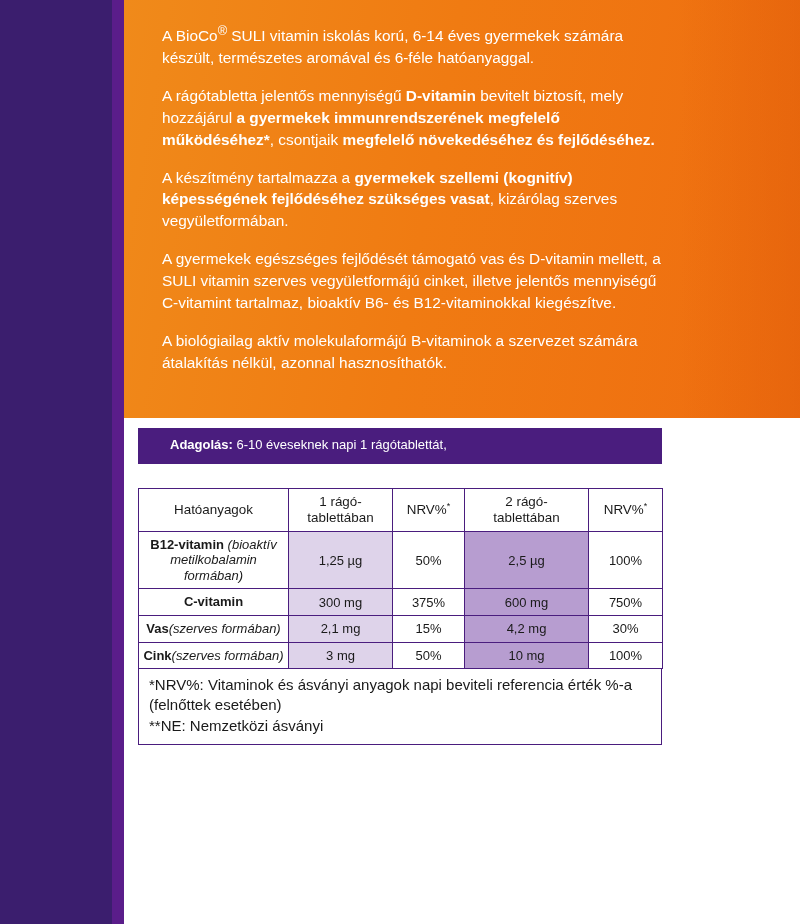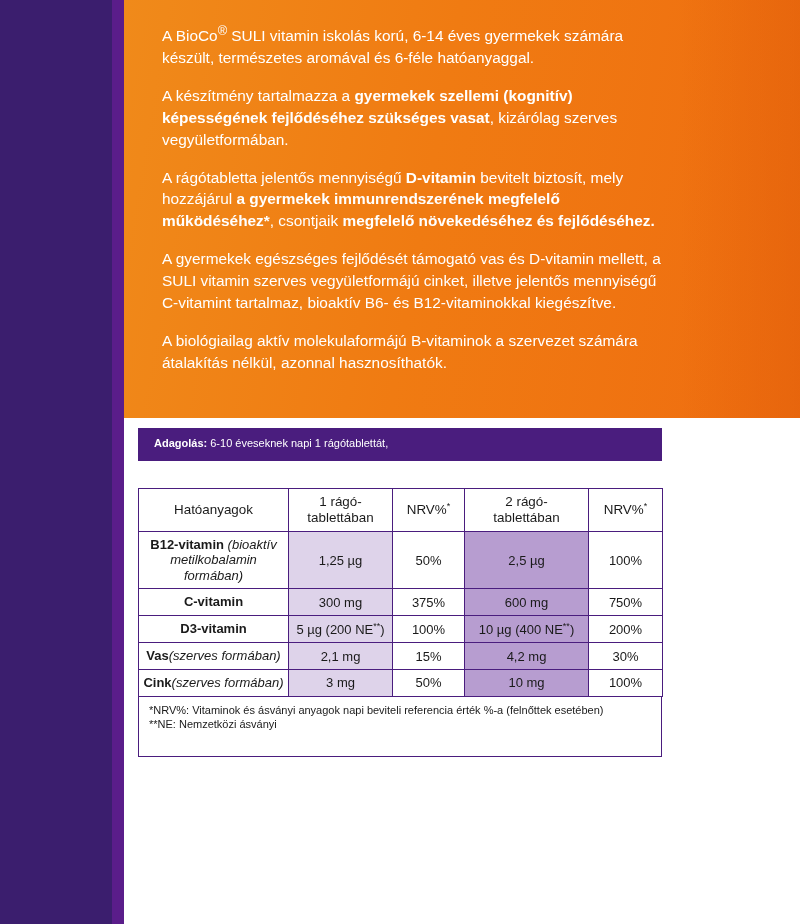--- a/index.html
+++ b/index.html
@@ -76,23 +76,23 @@
   .b { font-weight: bold; }
 
   
   .dosage {
     position: absolute;
     left: 138px;
     top: 428px;
     width: 524px;
     background: #4a1d7e;
     color: #ffffff;
-    padding: 8px 14px 10px 16px;
+    padding: 8px 14px 10px 32px;
     box-sizing: border-box;
-    font-size: 11px;
+    font-size: 13px;
     line-height: 1.38;
     z-index: 4;
   }
   .dosage .lbl { font-weight: bold; }
 
   
   .table-wrap {
     position: absolute;
     left: 138px;
     top: 488px;
@@ -136,43 +136,43 @@
   .name-cell .it { font-style: italic; }
   .c-light { background: #ded3ea; }
   .c-dark { background: #b79dd0; }
   .sup { font-size: 9px; vertical-align: super; }
 
   .footnotes {
     border: 1px solid #4a1d7e;
     border-top: none;
     width: 524px;
     box-sizing: border-box;
-    padding: 6px 8px 24px 10px;
-    font-size: 11px;
+    padding: 6px 8px 8px 10px;
+    font-size: 15px;
     line-height: 1.35;
     color: #1a1a1a;
     background: #ffffff;
   }
 </style>
 </head>
 <body>
 
 <div class="page">
 
   <div class="spine">
     <div class="spine-inner"></div>
   </div>
 
   <div class="orange-panel"></div>
   <div class="white-area"></div>
 
   <div class="body-text" id="body-text">
       <p><span>A BioCo</span><sup>®</sup><span> SULI vitamin iskolás korú, 6-14 éves gyermekek számára készült, természetes aromával és 6-féle hatóanyaggal.</span></p>
+      <p><span>A rágótabletta jelentős mennyiségű </span><span class="b">D-vitamin</span><span> bevitelt biztosít, mely hozzájárul </span><span class="b">a gyermekek immunrendszerének megfelelő működéséhez*</span><span>, csontjaik </span><span class="b">megfelelő növekedéséhez és fejlődéséhez.</span></p>
       <p><span>A készítmény tartalmazza a </span><span class="b">gyermekek szellemi (kognitív) képességének fejlődéséhez szükséges vasat</span><span>, kizárólag szerves vegyületformában.</span></p>
-      <p><span>A rágótabletta jelentős mennyiségű </span><span class="b">D-vitamin</span><span> bevitelt biztosít, mely hozzájárul </span><span class="b">a gyermekek immunrendszerének megfelelő működéséhez*</span><span>, csontjaik </span><span class="b">megfelelő növekedéséhez és fejlődéséhez.</span></p>
       <p><span>A gyermekek egészséges fejlődését támogató vas és D-vitamin mellett, a SULI vitamin szerves vegyületformájú cinket, illetve jelentős mennyiségű C-vitamint tartalmaz, bioaktív B6- és B12-vitaminokkal kiegészítve.</span></p>
       <p><span>A biológiailag aktív molekulaformájú B-vitaminok a szervezet számára átalakítás nélkül, azonnal hasznosíthatók.</span></p>
     </div>
 
   <div class="dosage">
     <span class="lbl">Adagolás:</span><span> 6-10 éveseknek napi 1 rágótablettát,</span><br>
   </div>
 
   <div class="table-wrap">
     <table class="nutri">
@@ -201,27 +201,20 @@
             <td>100%</td>
           </tr>
           <tr>
             <td class="name-cell"><span class="nm">C-vitamin</span></td>
             <td class="c-light">300 mg</td>
             <td>375%</td>
             <td class="c-dark">600 mg</td>
             <td>750%</td>
           </tr>
           <tr>
-            <td class="name-cell"><span class="nm">D3-vitamin</span></td>
-            <td class="c-light">5 µg (200 NE<span class="sup">**</span>)</td>
-            <td>100%</td>
-            <td class="c-dark">10 µg (400 NE<span class="sup">**</span>)</td>
-            <td>200%</td>
-          </tr>
-          <tr>
             <td class="name-cell"><span class="nm">Vas</span><span class="it">(szerves formában)</span></td>
             <td class="c-light">2,1 mg</td>
             <td>15%</td>
             <td class="c-dark">4,2 mg</td>
             <td>30%</td>
           </tr>
           <tr>
             <td class="name-cell"><span class="nm">Cink</span><span class="it">(szerves formában)</span></td>
             <td class="c-light">3 mg</td>
             <td>50%</td>

